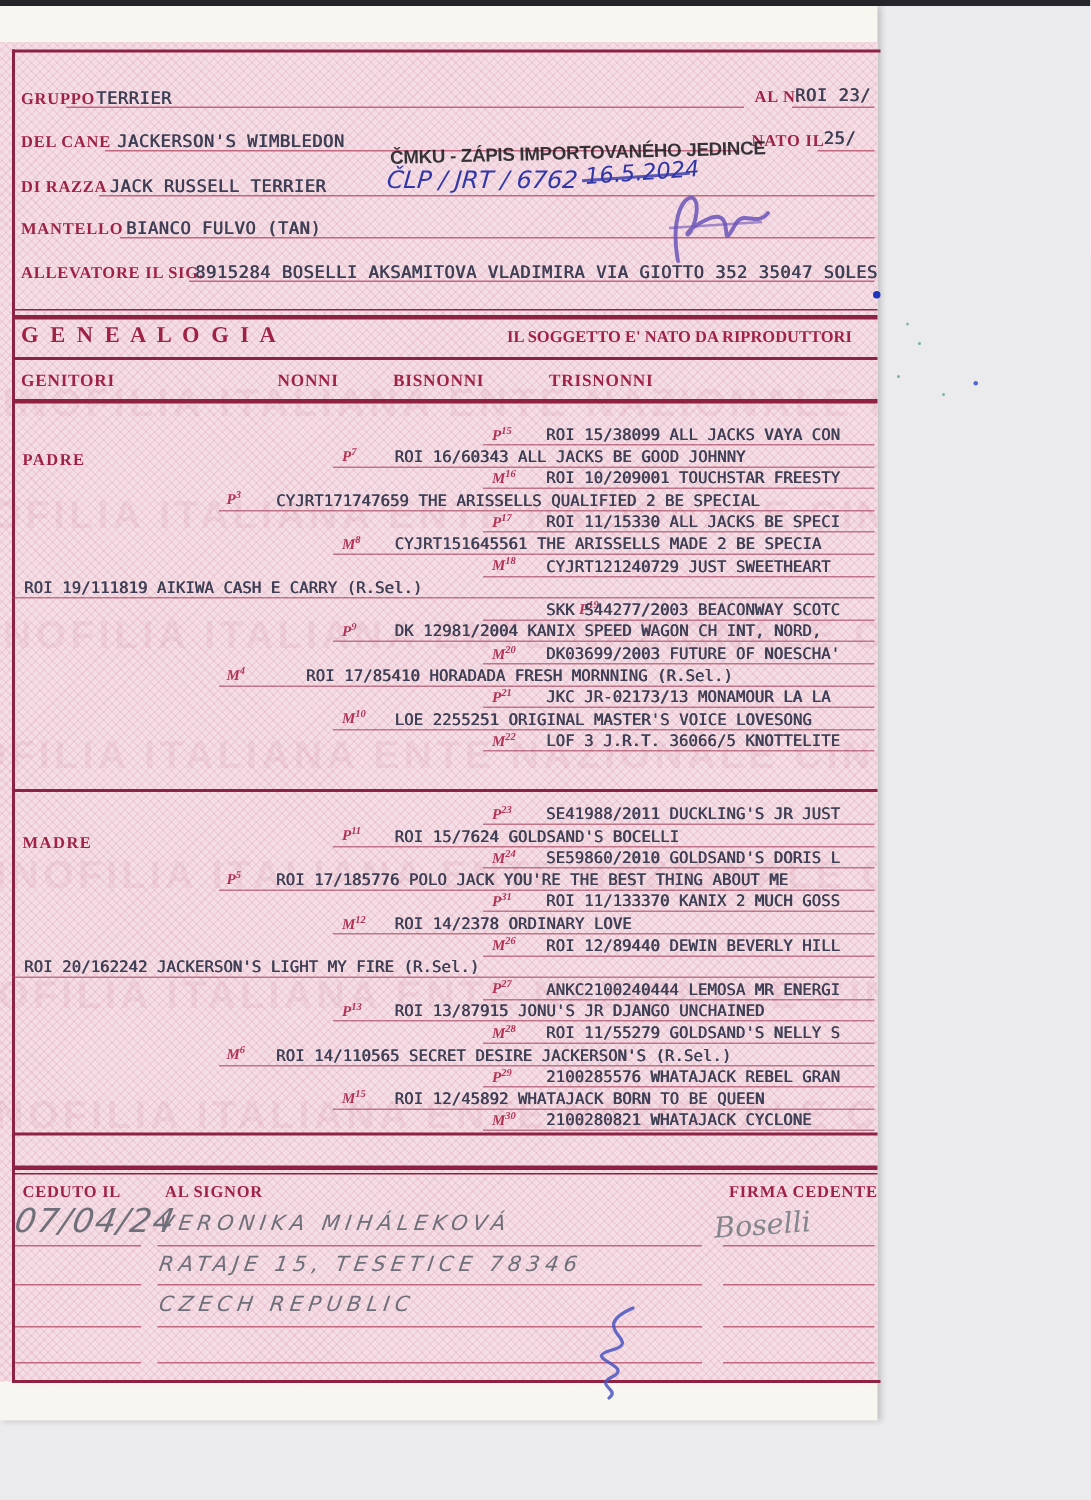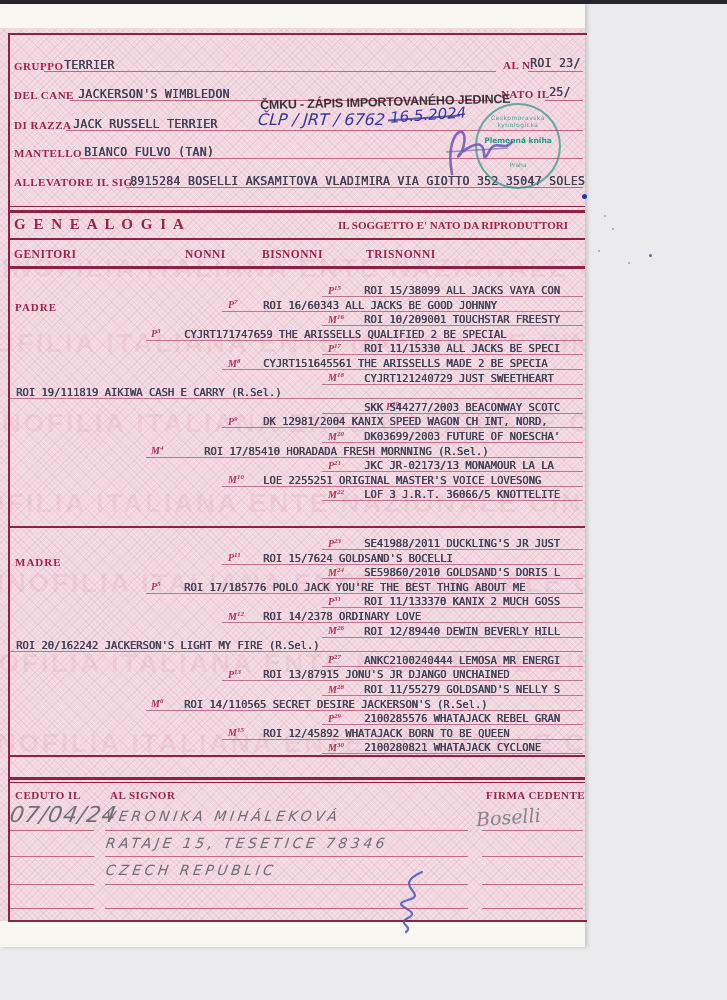--- a/index.html
+++ b/index.html
@@ -98,25 +98,20 @@
   <div class="uline" style="left:80px;top:158px;width:503px"></div>
 
   <span class="flabel" style="left:14px;top:176px">ALLEVATORE IL SIG.</span>
   <span class="fvalue" style="left:130px;top:174px">8915284 BOSELLI AKSAMITOVA VLADIMIRA VIA GIOTTO 352 35047 SOLES</span>
   <div class="uline" style="left:126px;top:187px;width:457px"></div>
 
   <span class="stamp-black" style="left:260px;top:95px">ČMKU - ZÁPIS IMPORTOVANÉHO JEDINCE</span>
   <span class="hand-blue" style="left:258px;top:110px;font-size:16px;transform:skewX(-5deg)">ČLP / JRT / 6762</span>
   <span class="hand-blue" style="left:390px;top:106px;font-size:15px;transform:rotate(-4deg)">16.5.2024</span>
   <div style="position:absolute;left:388px;top:117px;width:72px;height:2px;background:#3237a8;transform:rotate(-4deg);opacity:.8"></div>
-  <div class="round-stamp">
-    <div class="arc-top">Českomoravská kynologická</div>
-    <div class="mid">Plemenná kniha</div>
-    <div class="arc-bot">Praha</div>
-  </div>
   <svg style="position:absolute;left:438px;top:112px" width="90" height="75" viewBox="0 0 90 75">
     <path d="M14,62 C6,20 30,8 26,32 C22,52 12,44 34,34 C54,25 40,60 52,38 C58,27 66,40 74,30" fill="none" stroke="#6a55b8" stroke-width="2.6" stroke-linecap="round" opacity=".85"></path>
     <path d="M8,40 L70,36" fill="none" stroke="#6a55b8" stroke-width="1.6" opacity=".6"></path>
   </svg>
 
   <div class="hline" style="left:8px;top:206px;width:577px;height:1px"></div>
   <div class="hline" style="left:8px;top:210px;width:577px;height:2.5px"></div>
   <span class="gen-title" style="left:14px;top:216px">G E N E A L O G I A</span>
   <span class="gen-sub" style="left:338px;top:219px">IL SOGGETTO E' NATO DA RIPRODUTTORI</span>
   <div class="hline" style="left:8px;top:238px;width:577px;height:1.5px"></div>

